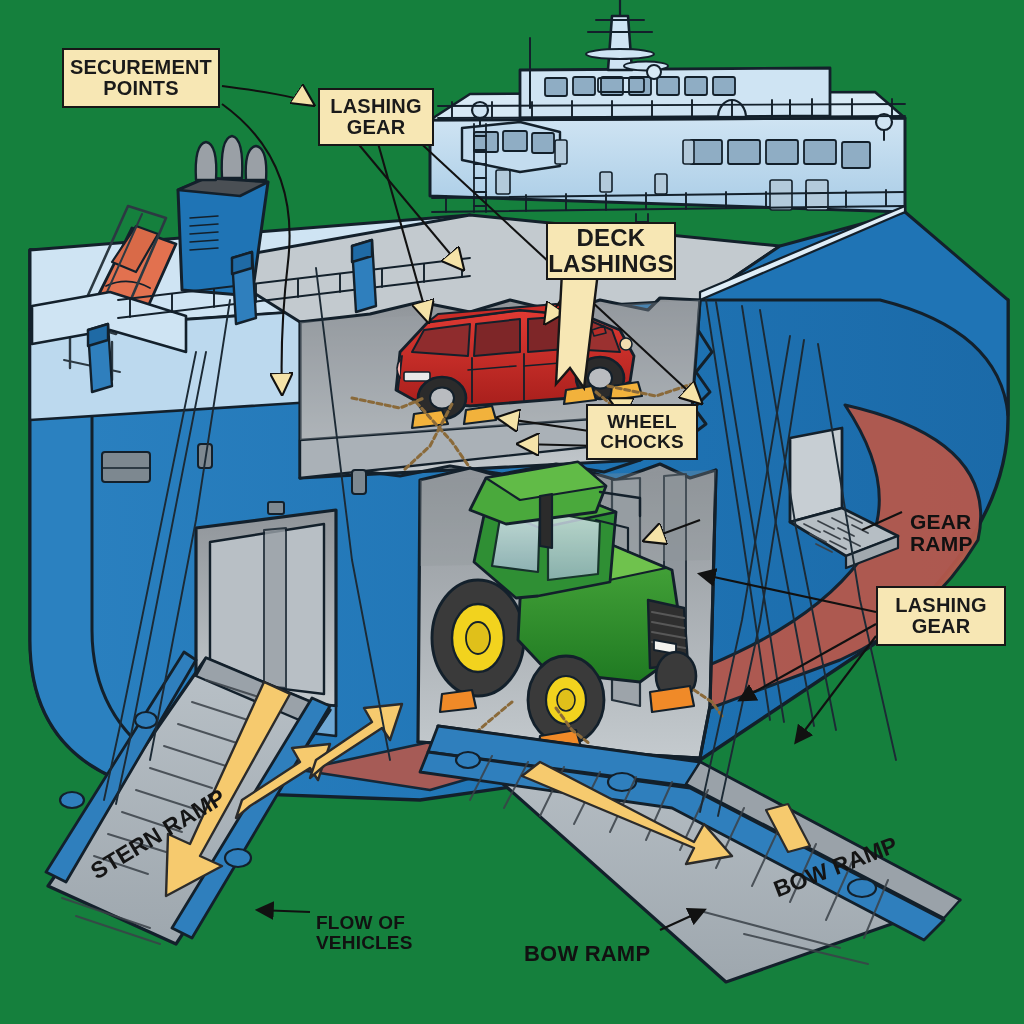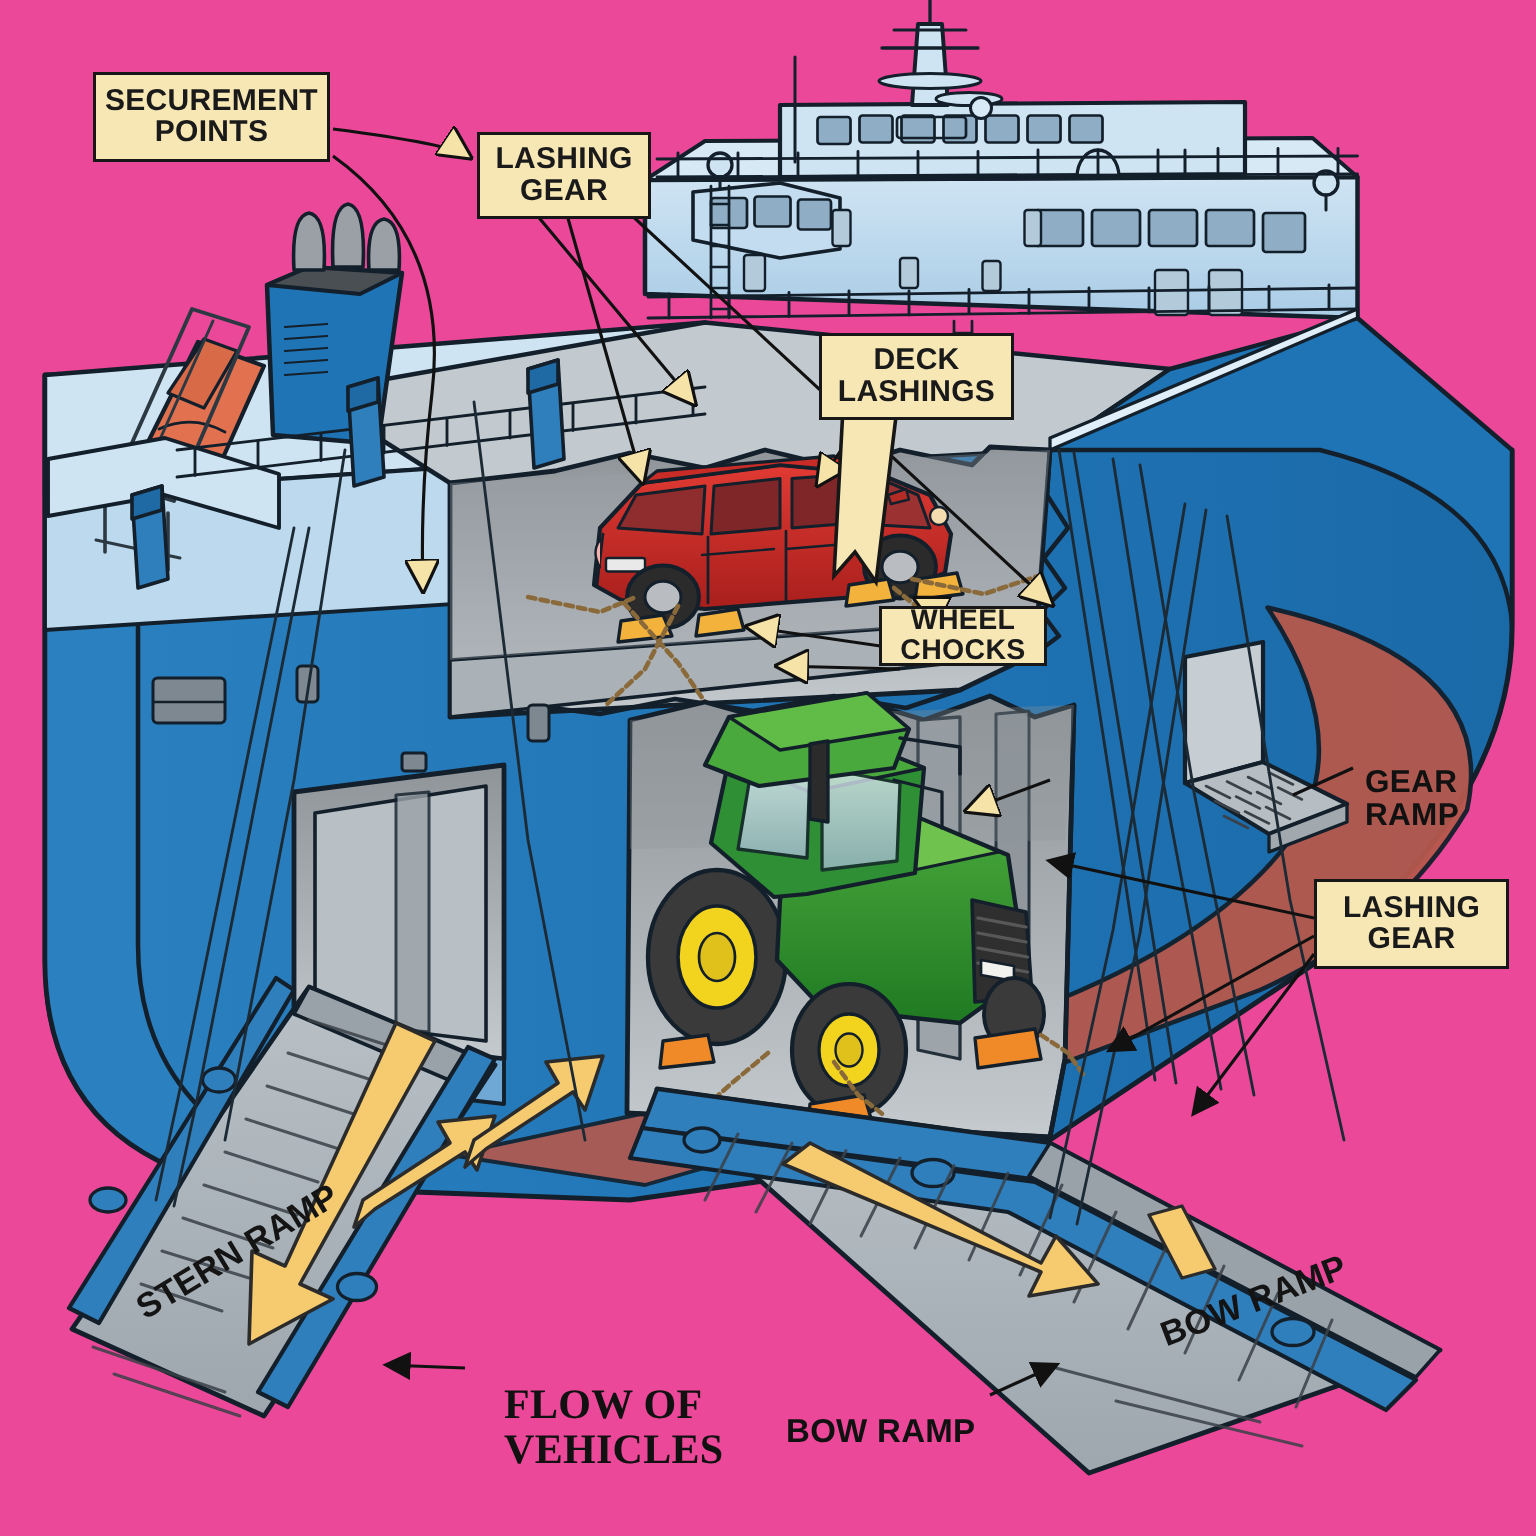--- a/index.html
+++ b/index.html
@@ -1,18 +1,18 @@
 <!DOCTYPE html>
 <html><head>
 <meta charset="utf-8">
 <style>
   html,body{margin:0;padding:0;background:#ffffff;}
   body{width:1024px;height:1024px;overflow:hidden;
        font-family:"Liberation Sans",sans-serif;}
-  #stage{position:relative;width:1024px;height:1024px;background:#ec4899;}
+  #stage{position:relative;width:1024px;height:1024px;background:#15803d;}
   svg.layer{position:absolute;left:0;top:0;width:1024px;height:1024px;}
 
   
   .callout{
     position:absolute;
     background:#f7e7b4;
     border:2.5px solid #171717;
     color:#1a1a1a;
     font-weight:700;
     text-align:center;
@@ -530,44 +530,44 @@
 <div class="callout" style="left:62px;top:48px;width:158px;height:60px;font-size:20px;">
   <span style="white-space:pre-line">SECUREMENT
 POINTS</span>
 </div>
 
 <div class="callout" style="left:318px;top:88px;width:116px;height:58px;font-size:20px;">
   <span style="white-space:pre-line">LASHING
 GEAR</span>
 </div>
 
-<div class="callout" style="left:546px;top:222px;width:130px;height:58px;font-size:20px;">
+<div class="callout" style="left:546px;top:222px;width:130px;height:58px;font-size:24px;">
   <span style="white-space:pre-line">DECK
 LASHINGS</span>
 </div>
 <svg style="position:absolute;left:540px;top:268px;width:110px;height:150px;z-index:39" viewBox="0 0 110 150">
   <path d="M22 4 L58 4 L44 120 L30 100 L16 116 Z" fill="#f7e7b4" stroke="#171717" stroke-width="2.4"></path>
 </svg>
 
-<div class="callout" style="left:586px;top:404px;width:112px;height:40px;font-size:19px;">
+<div class="callout" style="left:586px;top:404px;width:112px;height:56px;font-size:19px;">
   <span style="white-space:pre-line">WHEEL
 CHOCKS</span>
 </div>
 
 <div class="plain" style="left:910px;top:488px;font-size:21px;">
   <span>GEAR
 RAMP</span>
 </div>
 
 <div class="callout" style="left:876px;top:586px;width:130px;height:60px;font-size:20px;">
   <span style="white-space:pre-line">LASHING
 GEAR</span>
 </div>
 
-<div class="plain" style="left:336px;top:892px;font-size:28px;font-family:Liberation Serif, serif;">
+<div class="plain" style="left:316px;top:892px;font-size:19px;">
   <span>FLOW OF
 VEHICLES</span>
 </div>
 
 <div class="plain" style="left:524px;top:918px;font-size:22px;">
   <span>BOW RAMP</span>
 </div>
 
 <div class="rot" style="left:86px;top:862px;font-size:23px;transform:rotate(-31deg);transform-origin:left top;">
   <span>STERN RAMP</span>

